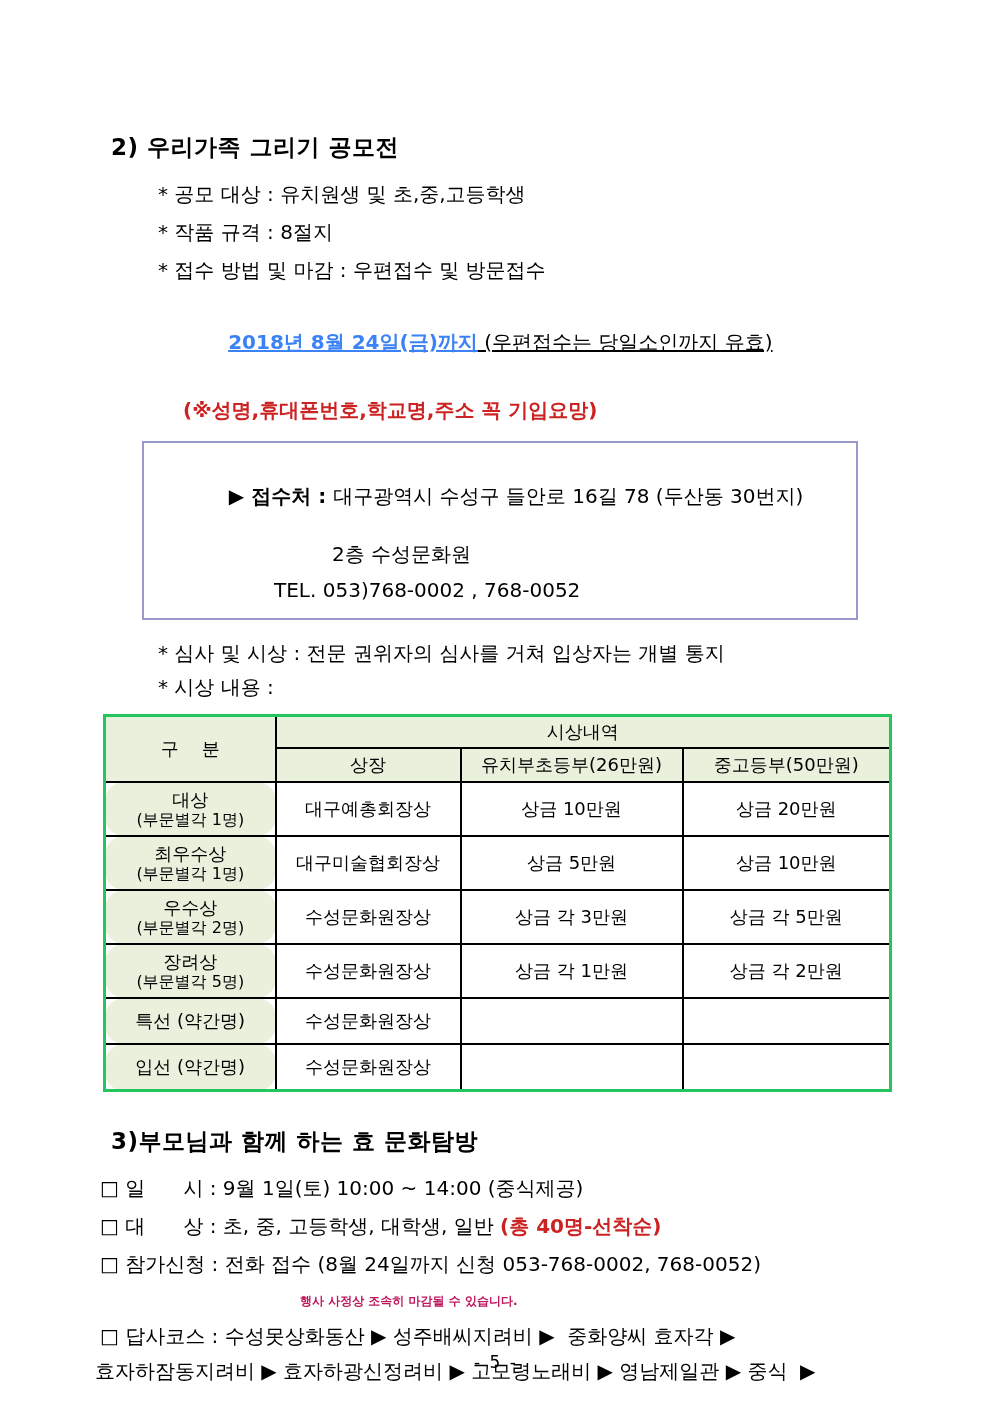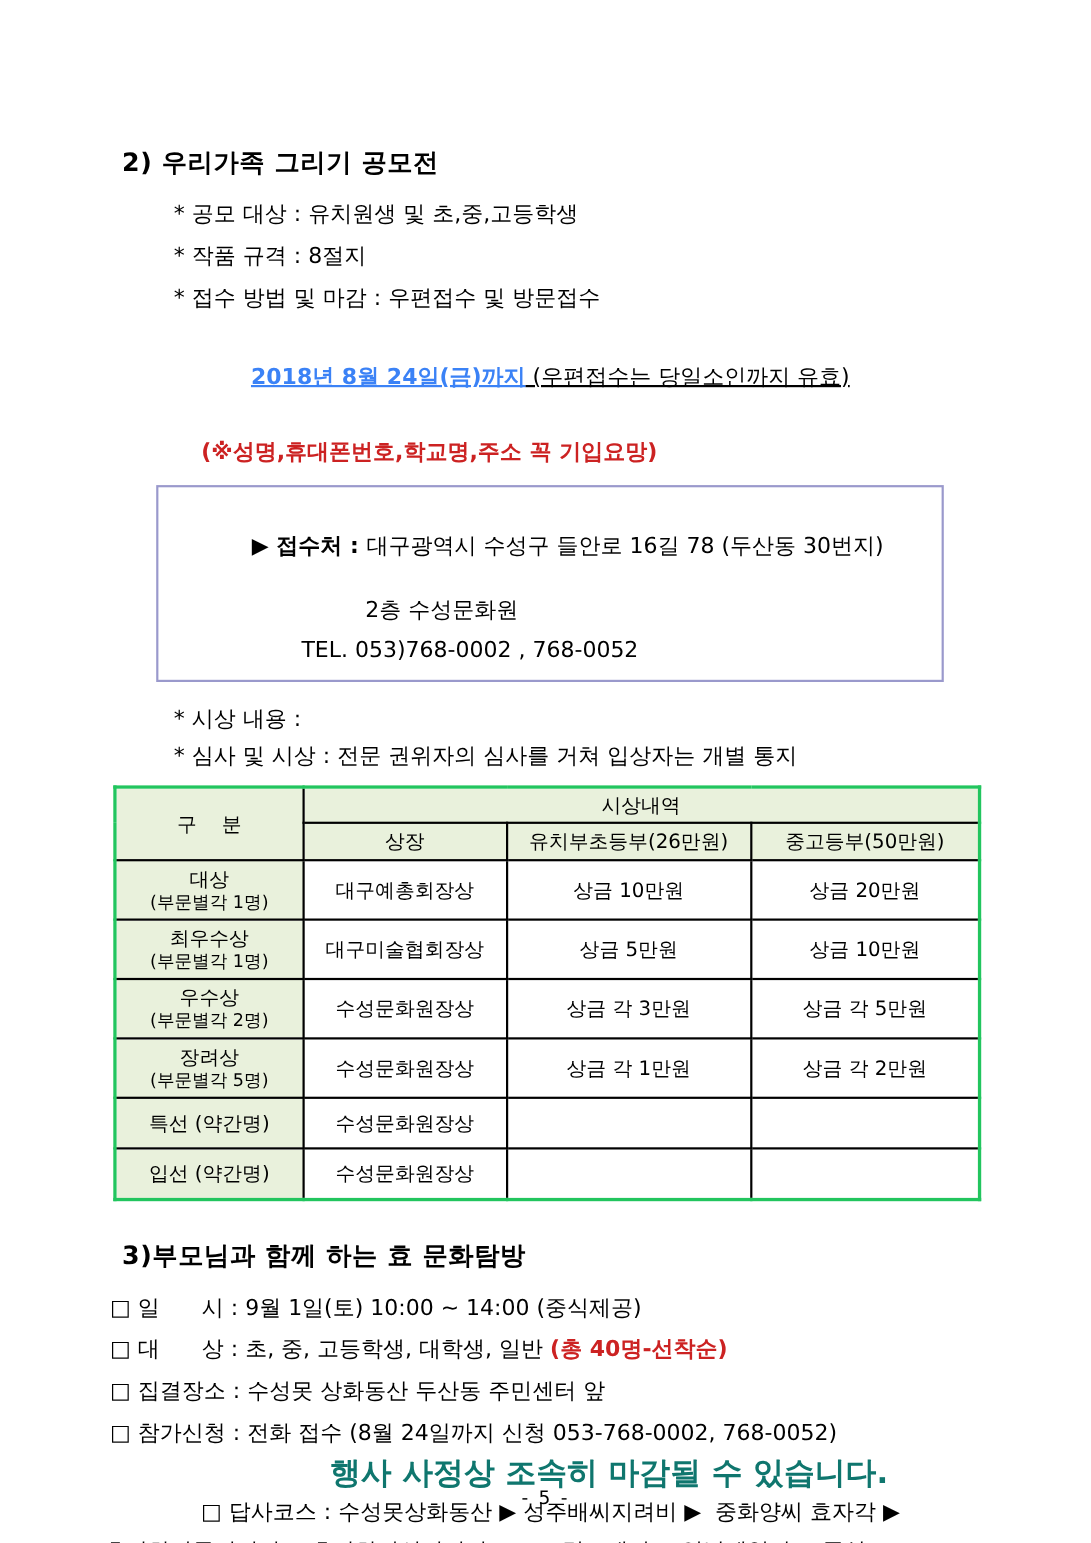--- a/index.html
+++ b/index.html
@@ -34,35 +34,35 @@
   table.awards {
     border-collapse:collapse; margin:10px 0 0 8px; width:786px;
     font-size:18px; table-layout:fixed;
   }
   table.awards th, table.awards td {
     border:2px solid #000; text-align:center; padding:2px 4px;
     font-weight:normal; overflow:hidden;
   }
   table.awards { border:3px solid #22c55e; }
   .hdr-bg { background:#e9f1dc; }
-  td.rank-cell { background:#e9f1dc; }
+  td.rank-cell { background:#e9f1dc;border-radius:19px; }
   .rank-sub { font-size:16px; line-height:18px; }
   .rank-main { line-height:22px; }
   th.group-hdr { height:26px; }
   th.sub-hdr { height:28px; }
   td.cell { height:48px; }
   td.cell-sm { height:40px; }
   td.cert-cell { text-align:left; padding-left:22px; }
 
   .sec3 { margin-top:34px; }
   .item-line { font-size:20px; line-height:38px; padding-left:5px; }
   .red-inline { color:#cc2222; font-weight:600; }
-  .blue-note { color:#0f766e; font-weight:700; font-size:28px; line-height:36px; margin-left:205px; }
+  .blue-note { color:#be185d; font-weight:700; font-size:12px; line-height:36px; margin-left:205px; }
   .course-line { font-size:20px; line-height:35px; padding-left:0; }
-  .course-line.first { padding-left:5px;text-align:center; }
+  .course-line.first { padding-left:5px; }
 
   .footer {
     position:absolute; left:0; top:1352px; width:992px; text-align:center;
     font-size:17px; letter-spacing:2px;
   }
 </style>
 </head>
 <body>
 
 <div class="page">
@@ -81,22 +81,22 @@
 
     <div class="reception-box">
       <div class="box-line1 ws">
         <span>▶</span><b> 접수처 : </b><span>대구광역시 수성구 들안로 16길 78 (두산동 30번지)</span>
       </div>
       <div class="box-line2 ws">2층 수성문화원</div>
       <div class="box-line3 ws">TEL. 053)768-0002 , 768-0052</div>
     </div>
 
     <div class="bullets2">
+      <div class="bullet-line ws">* 심사 및 시상 : 전문 권위자의 심사를 거쳐 입상자는 개별 통지</div>
       <div class="bullet-line ws">* 시상 내용 :</div>
-      <div class="bullet-line ws">* 심사 및 시상 : 전문 권위자의 심사를 거쳐 입상자는 개별 통지</div>
     </div>
 
     <table class="awards">
       <colgroup>
         <col style="width:171px">
           <col style="width:185px">
           <col style="width:222px">
           <col style="width:208px">
       </colgroup>
       <tbody>
@@ -157,21 +157,20 @@
         <td></td>
         <td></td>
       </tr>
     </tbody>
       </table>
 
     <div class="sec3">
       <div class="sec-title ws">3)부모님과 함께 하는 효 문화탐방</div>
       <div class="item-line ws">□ 일      시 : 9월 1일(토) 10:00 ~ 14:00 (중식제공)</div>
       <div class="item-line ws"><span class="ws">□ 대      상 : 초, 중, 고등학생, 대학생, 일반 </span><span class="red-inline ws">(총 40명-선착순)</span></div>
-      <div class="item-line ws">□ 집결장소 : 수성못 상화동산 두산동 주민센터 앞</div>
       <div class="item-line ws">□ 참가신청 : 전화 접수 (8월 24일까지 신청 053-768-0002, 768-0052)</div>
       <div class="blue-note ws">행사 사정상 조속히 마감될 수 있습니다.</div>
       <div class="course-line first ws">□ 답사코스 : 수성못상화동산 ▶ 성주배씨지려비 ▶  중화양씨 효자각 ▶</div>
       <div class="course-line ws">효자하잠동지려비 ▶ 효자하광신정려비 ▶ 고모령노래비 ▶ 영남제일관 ▶ 중식  ▶</div>
 
     </div>
 
   </div>
 
   <div class="footer ws">- 5 -</div>

